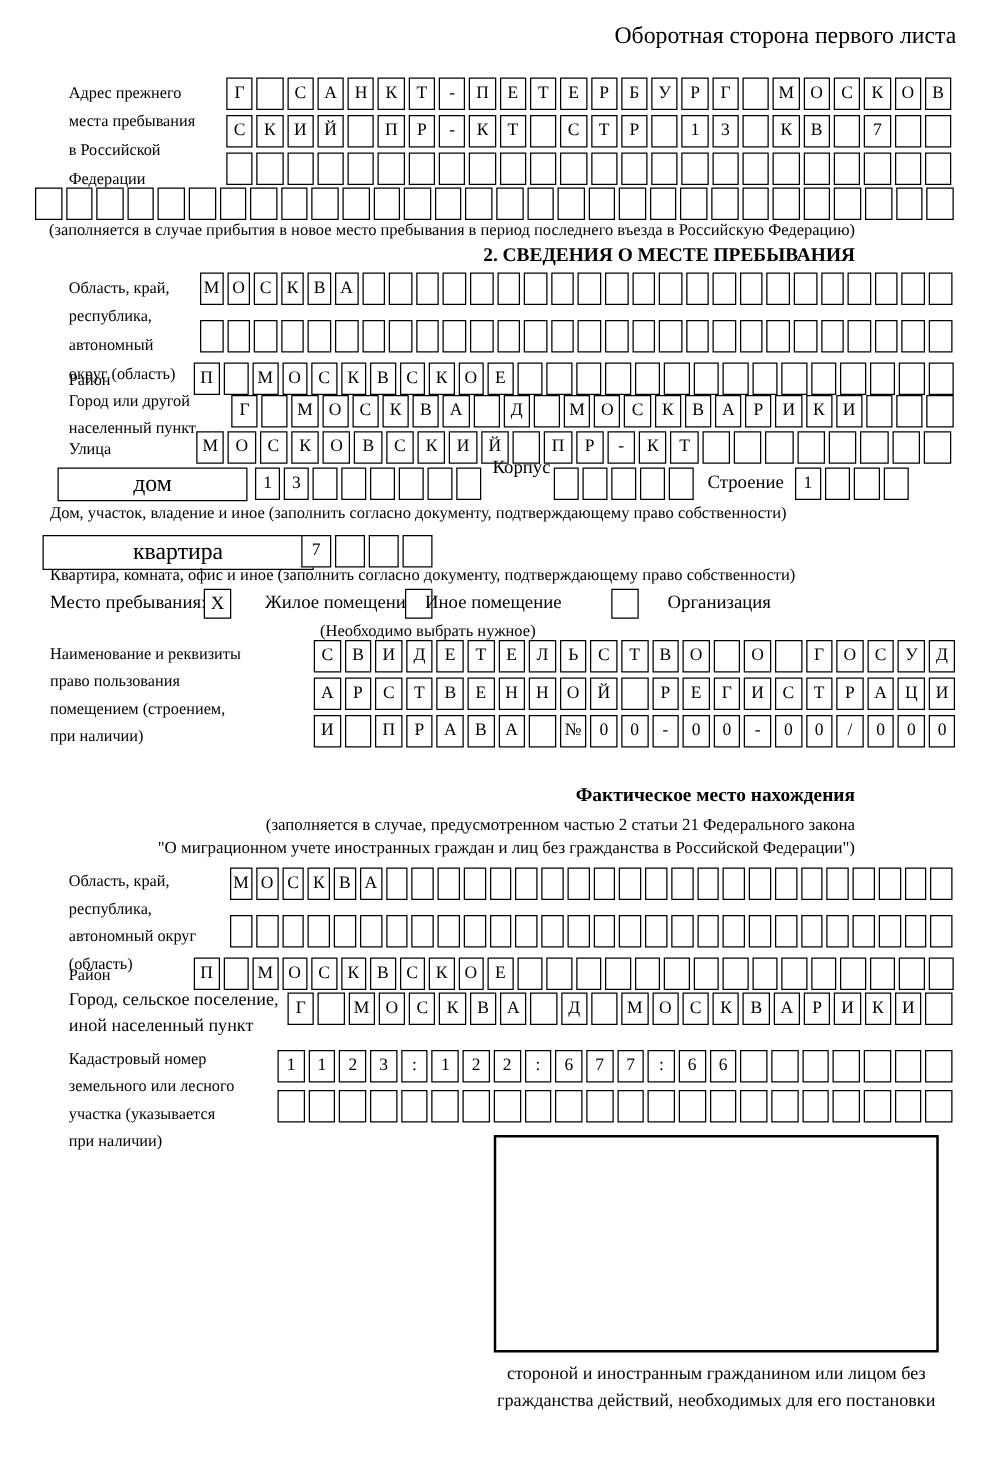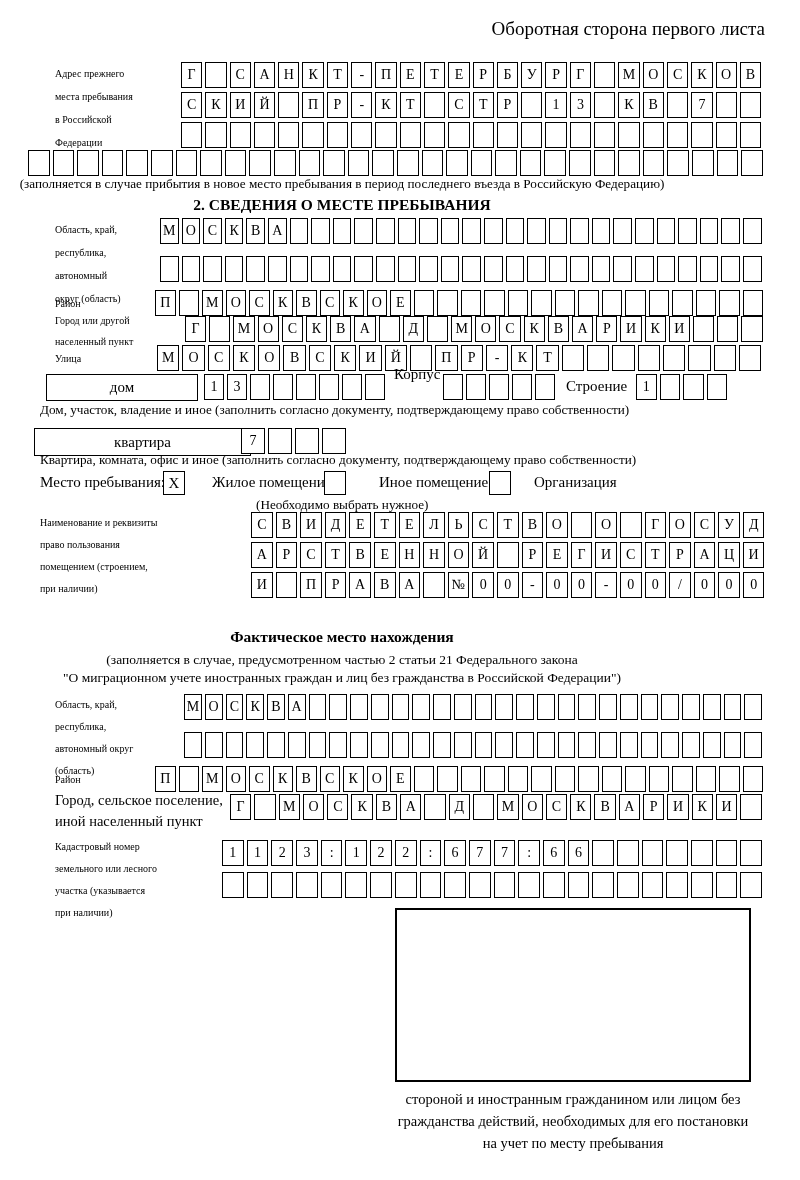--- a/index.html
+++ b/index.html
@@ -1,29 +1,29 @@
 <!DOCTYPE html>
 <html><head>
 <meta charset="utf-8">
 <style>
   html,body{margin:0;padding:0;}
   body{width:800px;height:1180px;position:relative;background:#fff;color:#000;
        font-family:"Liberation Serif","DejaVu Serif",serif;overflow:hidden;}
   .abs{position:absolute;}
-  .label{font-size:10px;line-height:23px;white-space:nowrap;}
+  .label{font-size:13px;line-height:23px;white-space:nowrap;}
   .label .ln{white-space:nowrap;}
   .cap{font-size:13.2px;white-space:nowrap;}
-  .center{left:0;width:684px;text-align:center;}
+  .center{left:0;width:684px;text-align:right;}
   .title{font-weight:bold;font-size:15.5px;font-family:Liberation Serif, serif;}
   .cellrow{display:flex;gap:3px;}
   .cell{flex:0 0 auto;width:var(--cw,21px);height:26px;box-sizing:border-box;
         border:1.6px solid #000;display:flex;align-items:center;justify-content:center;
         font-size:14px;background:#fff;}
   .widebox{box-sizing:border-box;border:1.6px solid #000;display:flex;align-items:center;
-        justify-content:center;font-size:15px;background:#fff;}
+        justify-content:center;font-size:19px;background:#fff;}
   .checkbox{box-sizing:border-box;border:1.6px solid #000;width:22px;height:24px;
         display:flex;align-items:center;justify-content:center;font-size:15px;background:#fff;}
   .stampbox{box-sizing:border-box;border:2px solid #000;background:#fff;}
   .stampcap{font-size:14.5px;line-height:22px;text-align:center;}
   .inline-label{font-size:15px;white-space:nowrap;}
 </style>
 </head>
 <body>
 
 <div class="abs" style="top:18px;right:35px;font-size:19px">Оборотная сторона первого листа</div>
@@ -338,21 +338,21 @@
     <span class="cell"></span>
     <span class="cell"></span>
     <span class="cell"></span>
   </div>
 <div class="abs cap" style="left:40px;top:452px">Квартира, комната, офис и иное (заполнить согласно документу, подтверждающему право собственности)</div>
 
 <span class="abs inline-label" style="left:40px;top:474px">Место пребывания:</span>
 <span class="abs checkbox" style="left:163px;top:471px">X</span>
 <span class="abs inline-label" style="left:212px;top:474px">Жилое помещение</span>
 <span class="abs checkbox" style="left:324px;top:471px"></span>
-<span class="abs inline-label" style="left:379px;top:474px">Иное помещение</span>
+<span class="abs inline-label" style="left:340px;top:474px">Иное помещение</span>
 <span class="abs checkbox" style="left:489px;top:471px"></span>
 <span class="abs inline-label" style="left:534px;top:474px">Организация</span>
 <div class="abs cap" style="left:256px;top:497px">(Необходимо выбрать нужное)</div>
 
 <div class="abs label" style="left:40px;top:512px;line-height:22px">
     <div class="ln">Наименование и реквизиты</div>
     <div class="ln">право пользования</div>
     <div class="ln">помещением (строением,</div>
     <div class="ln">при наличии)</div>
   </div>
@@ -608,14 +608,13 @@
     <span class="cell"></span>
     <span class="cell"></span>
     <span class="cell"></span>
     <span class="cell"></span>
   </div>
 
 <div class="abs stampbox" style="left:395px;top:908px;width:356px;height:174px"></div>
 <div class="abs stampcap" style="left:353px;top:1088px;width:440px">
     <div class="ln">стороной и иностранным гражданином или лицом без</div>
     <div class="ln">гражданства действий, необходимых для его постановки</div>
-    <div class="ln">на учет по месту пребывания</div>
   </div>
 
 </body></html>

